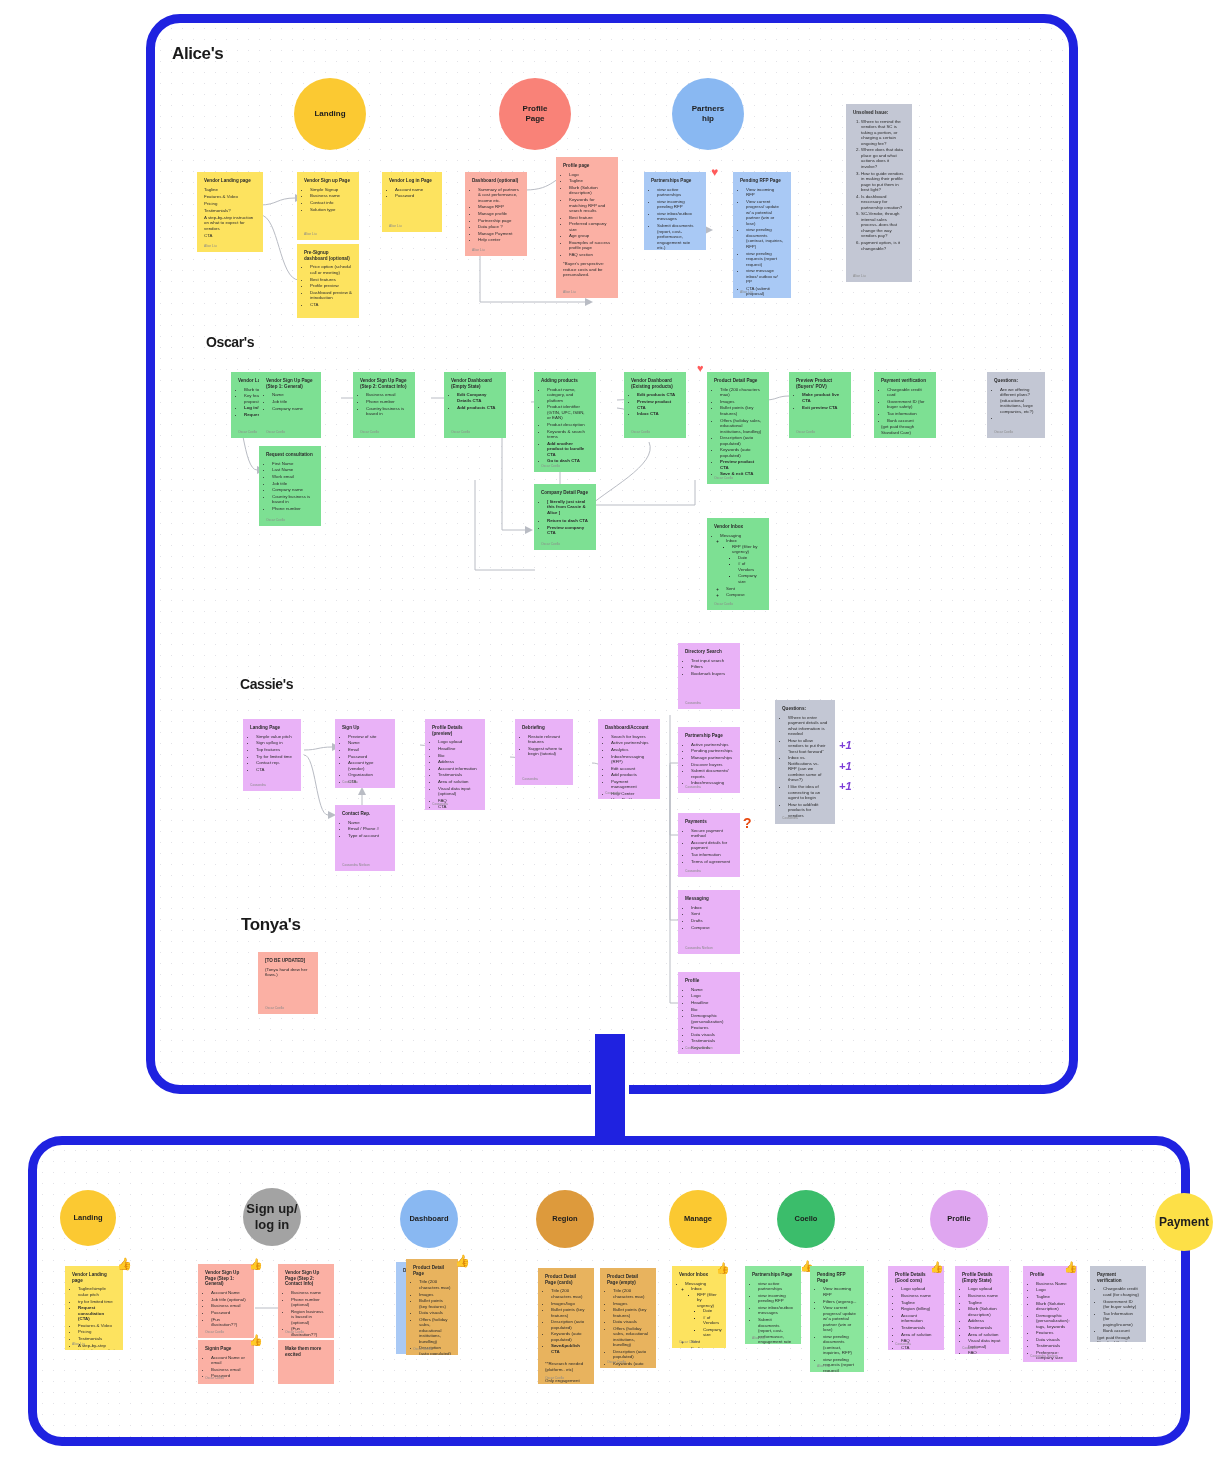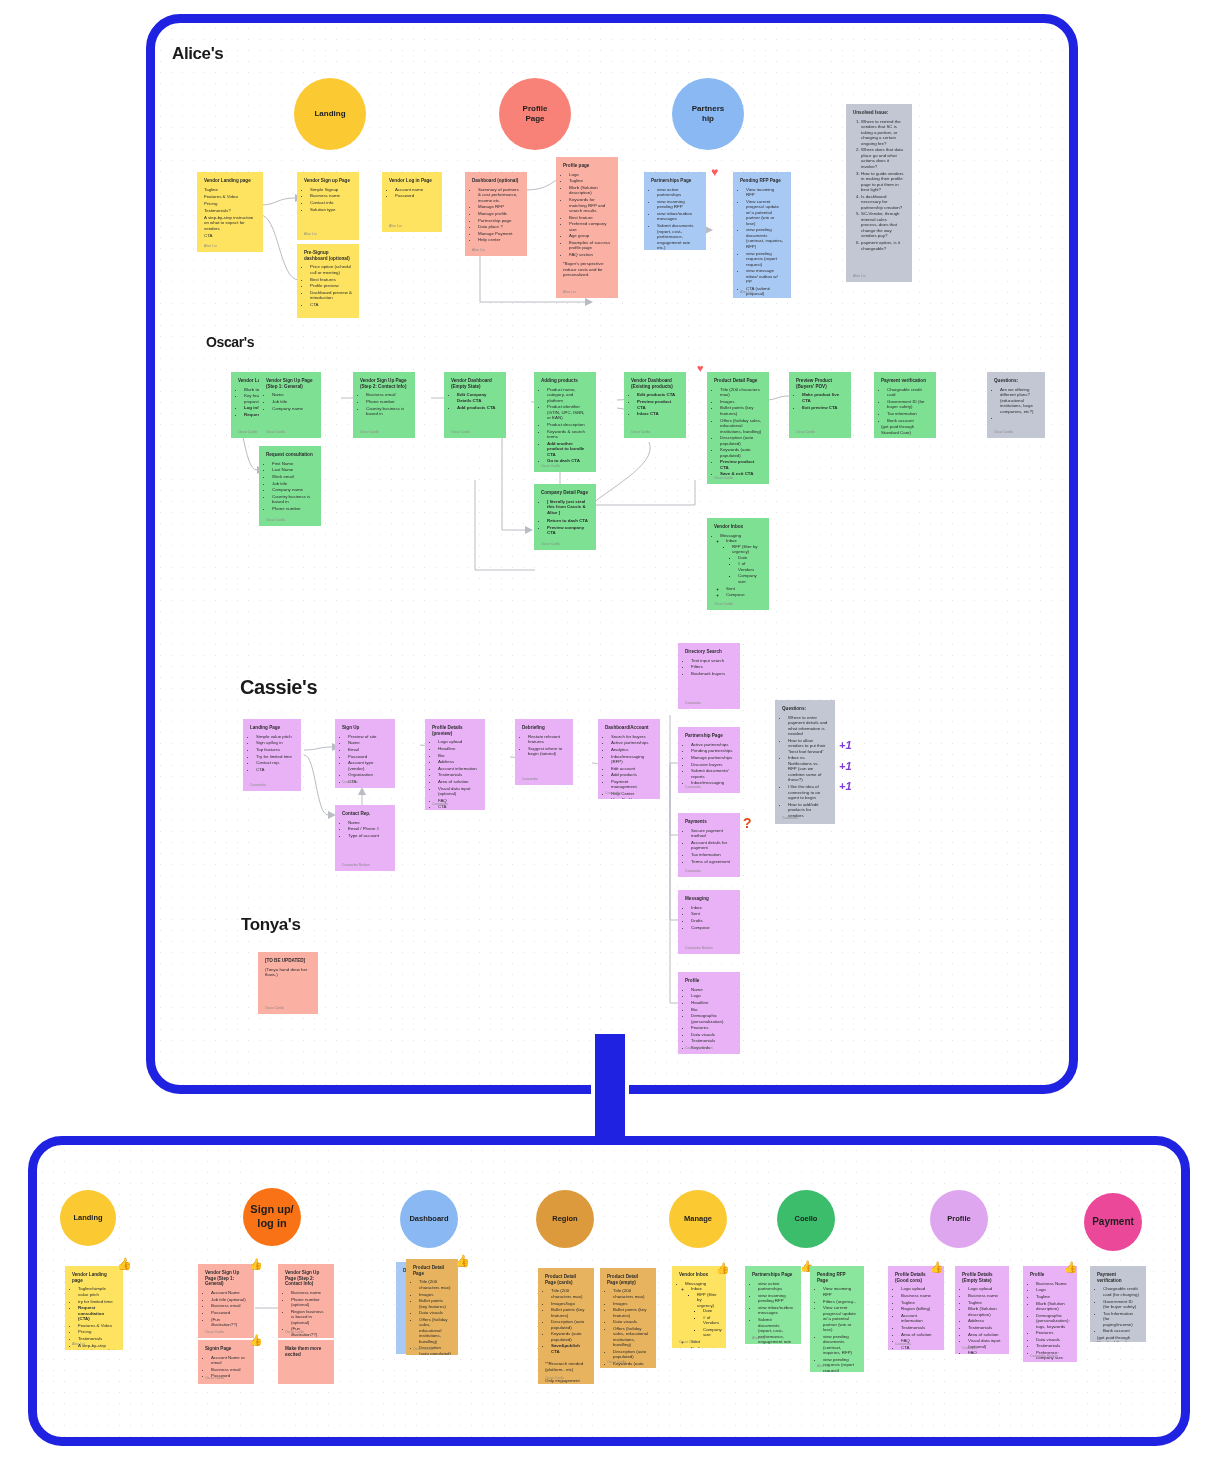--- a/index.html
+++ b/index.html
@@ -443,21 +443,21 @@
 
   <div class="card gray" style="left:987px; top:372px; width:58px; height:66px;">
     <span class="ct">Questions:</span>
     <ul>
       <li>Are we offering different plans? (educational institutions, large companies, etc?)</li>
       <li></li>
     </ul>
     <span class="author">Oscar Coello</span>
   </div>
 
-  <div class="section-title" style="left:240px; top:676px; font-size:20px;">Cassie's</div>
+  <div class="section-title" style="left:240px; top:676px; font-size:14px;">Cassie's</div>
 
   <svg class="conn" style="left:300px; top:715px; width:460px; height:340px;">
     <path d="M4 35 C18 35, 18 32, 32 32"></path>
       <polygon class="ah" points="32,28 40,32 32,36"></polygon>
     <path d="M4 40 C16 40, 16 100, 28 100"></path>
       <polygon class="ah" points="28,96 36,100 28,104"></polygon>
     <path d="M62 106 L62 80"></path>
       <polygon class="ah" points="58,80 62,72 66,80"></polygon>
     <path d="M120 30 C134 30, 134 40, 148 40"></path>
       <polygon class="ah" points="148,36 156,40 148,44"></polygon>
@@ -647,29 +647,29 @@
     <g>
       <polygon points="33,0 67,0 67,115 93,115 50,168 7,115 33,115" fill="#1f22e0" stroke="#ffffff" stroke-width="4"></polygon>
     </g>
   </svg>
 
   <div class="frame frame-bottom">
     <div class="dotgrid"></div>
   </div>
 
   <div class="circle" style="left:60px;  top:1190px; width:56px; height:56px; background:#fbc932; font-size:7.5px;">Landing</div>
-  <div class="circle" style="left:243px; top:1188px; width:58px; height:58px; background:#f97316; font-size:11px;">
+  <div class="circle" style="left:243px; top:1188px; width:58px; height:58px; background:#a3a3a3; font-size:13px;">
     <span>Sign up/<br>log in</span>
   </div>
   <div class="circle" style="left:400px; top:1190px; width:58px; height:58px; background:#89b8f2; font-size:7.5px;">Dashboard</div>
   <div class="circle" style="left:536px; top:1190px; width:58px; height:58px; background:#dd9a3c; font-size:7.5px;">Region</div>
   <div class="circle" style="left:669px; top:1190px; width:58px; height:58px; background:#fbc932; font-size:7.5px;">Manage</div>
   <div class="circle" style="left:777px; top:1190px; width:58px; height:58px; background:#3bbd6b; font-size:7.5px;">Coello</div>
   <div class="circle" style="left:930px; top:1190px; width:58px; height:58px; background:#dfa6f0; font-size:7.5px;">Profile</div>
-  <div class="circle" style="left:1084px; top:1193px; width:58px; height:58px; background:#ec4899; font-size:10px;">Payment</div>
+  <div class="circle" style="left:1155px; top:1193px; width:58px; height:58px; background:#fde047; font-size:12px;">Payment</div>
 
   <div class="card yellow" style="left:65px; top:1266px; width:58px; height:84px;">
     <span class="ct">Vendor Landing page</span>
     <ul>
       <li>Tagline/simple value pitch</li>
       <li>try for limited time</li>
       <li class="b">Request consultation (CTA)</li>
       <li>Features &amp; Video</li>
       <li>Pricing</li>
       <li>Testimonials</li>

